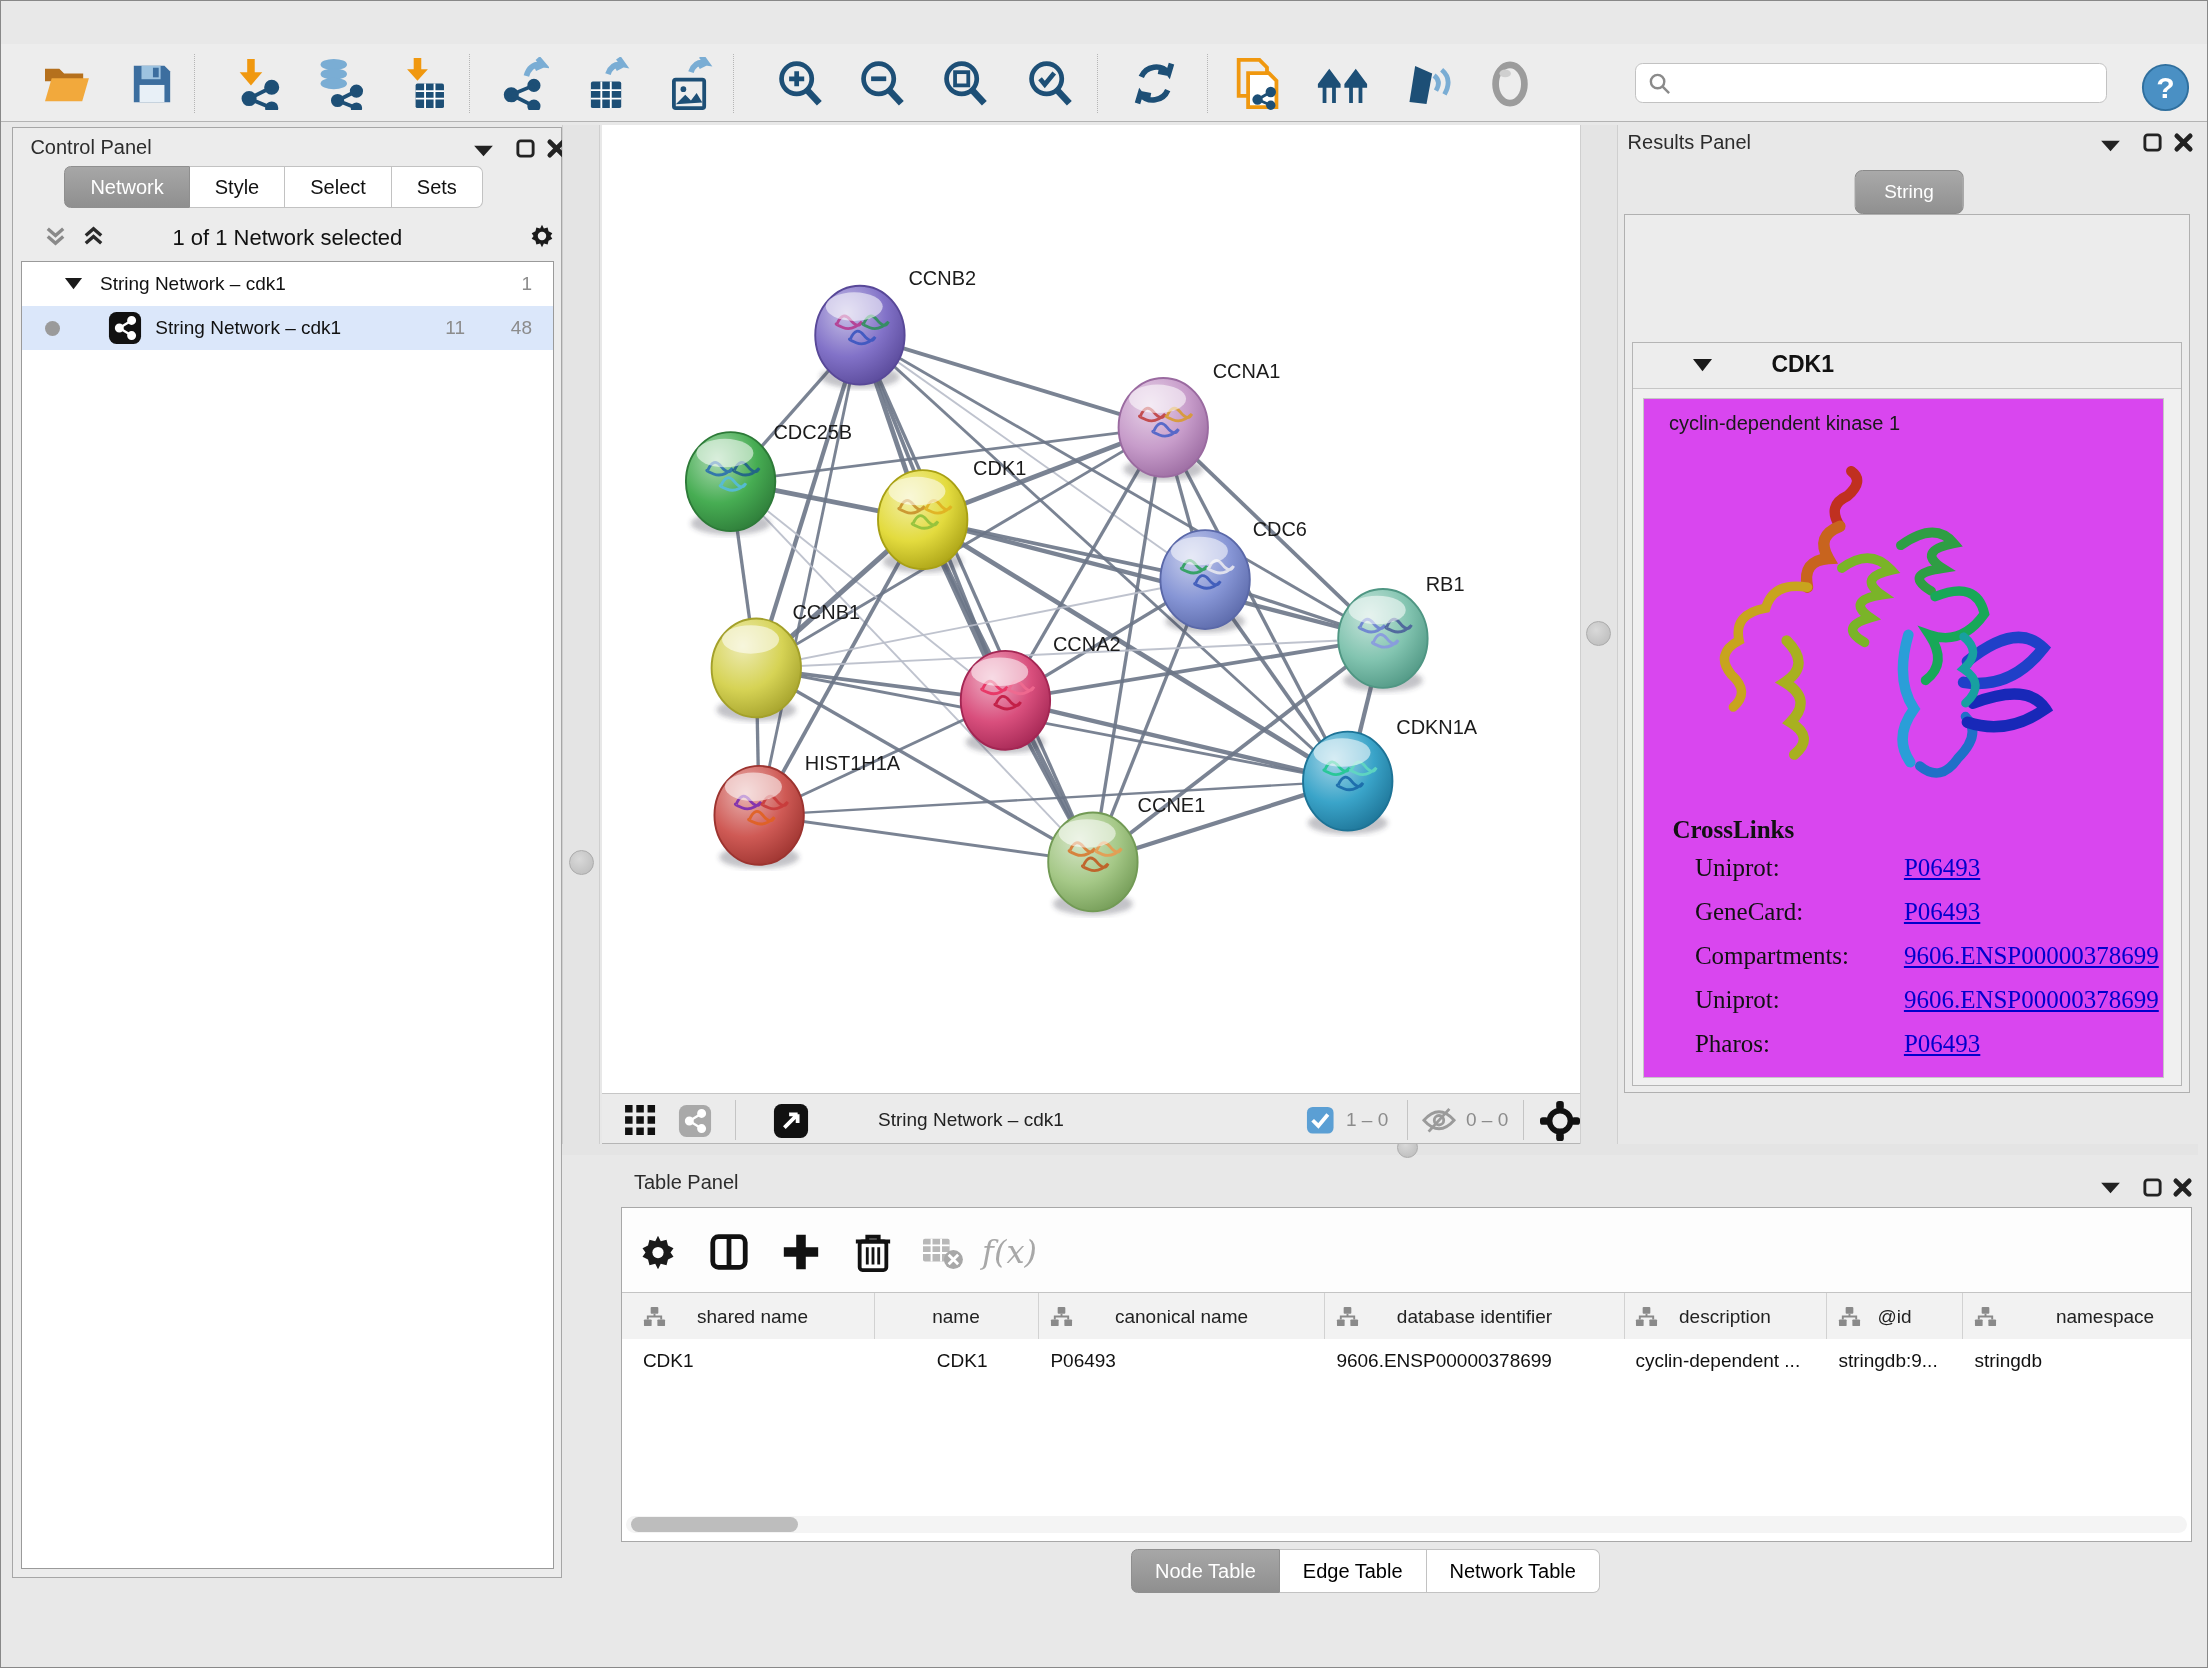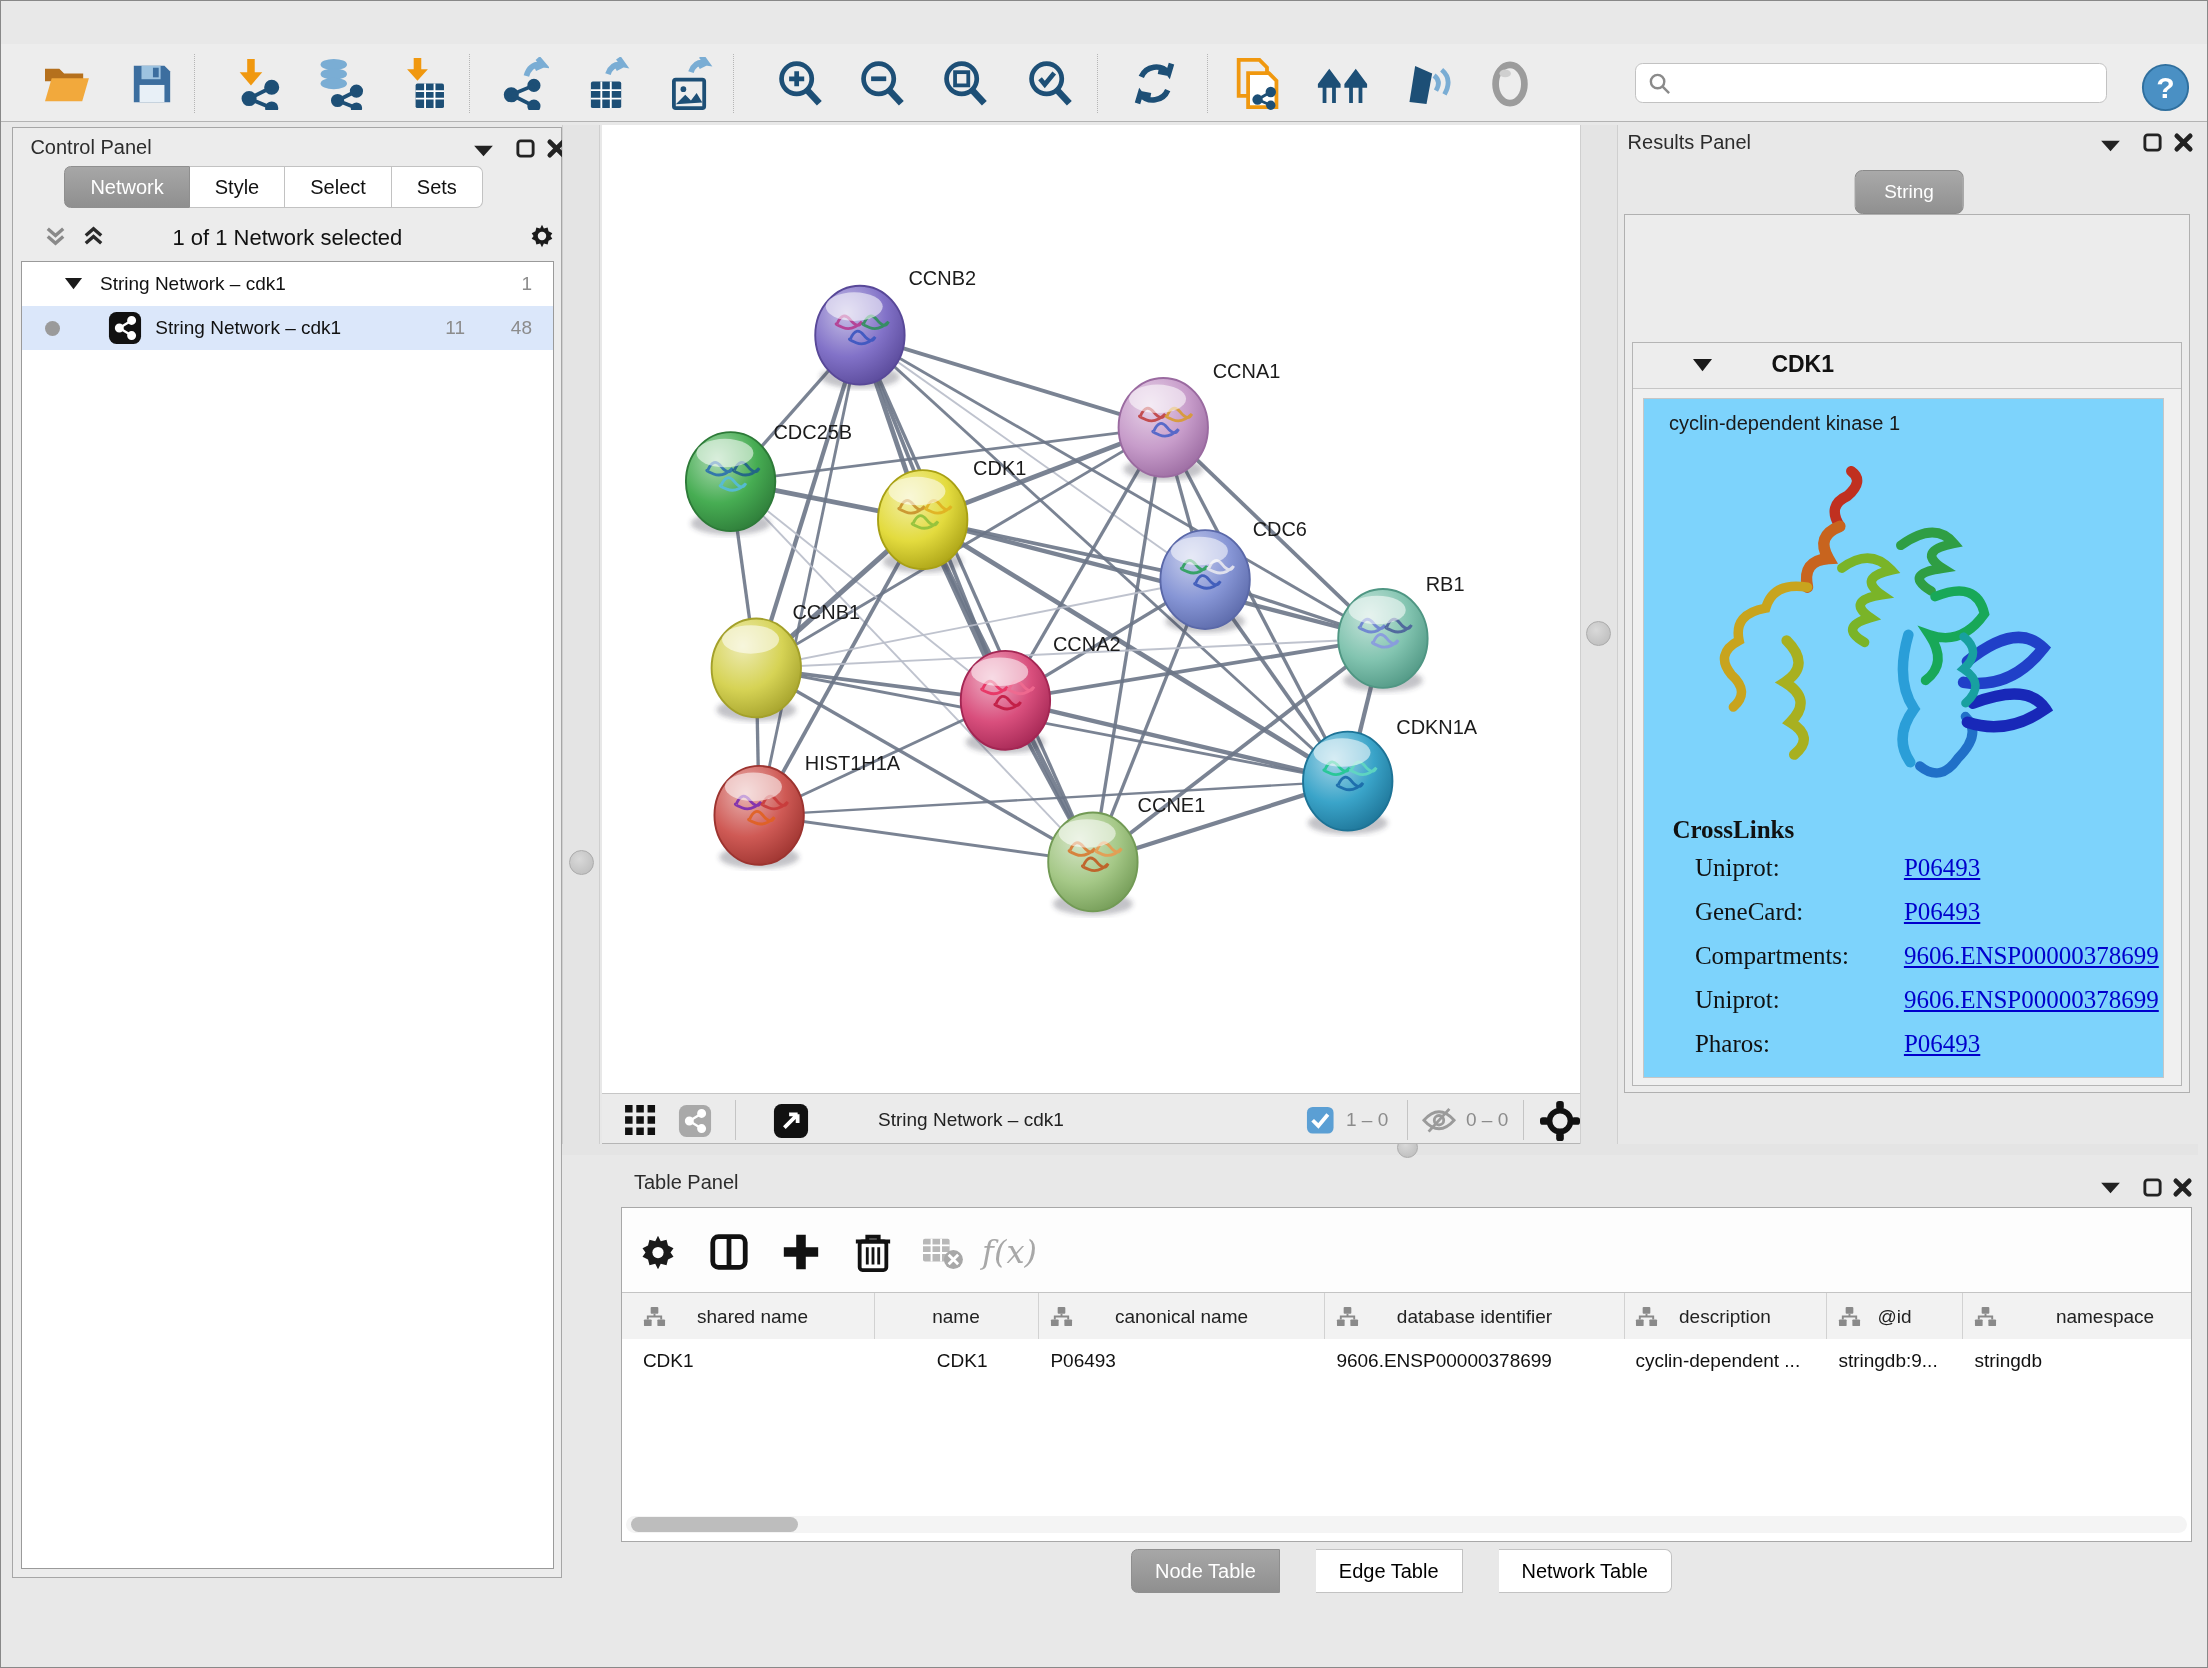--- a/index.html
+++ b/index.html
@@ -70,21 +70,21 @@
     padding:0 28.5px; line-height:42px; background:linear-gradient(#a9a9a9,#909090);
     color:#fff; font-size:19px; border-radius:7.6px; border:1px solid #8a8a8a; z-index:2; cursor:pointer;}
   .rp-buttons { position:absolute; left:7.6px; right:7.6px; top:25px; height:99px;
     background:#f3f3f3; border:1px solid #bbb; }
   .btn { position:absolute; height:44px; background:#fff; border:1px solid #c4c4c4;
     border-radius:6.7px; font-size:20px; color:#111; text-align:center; line-height:42px; cursor:pointer; }
   .rp-entry { position:absolute; left:7.6px; right:7.6px; top:127px; bottom:5.7px;
     background:#f0f0f0; border:1px solid #b5b5b5; }
   .rp-entry-head { position:relative; height:46px; background:#ededed; border-bottom:1px solid #c6c6c6; }
   .rp-inner { position:absolute; left:9.5px; right:17px; top:55px; bottom:7.6px;
-    background:#7dd3fc; border:1px solid #c6c6c6; overflow:hidden; }
+    background:#d946ef; border:1px solid #c6c6c6; overflow:hidden; }
   .xl-title { font-family:"Liberation Serif",serif; font-weight:bold; font-size:25px; color:#111; }
   .xl-row { position:relative; height:44px; font-family:"Liberation Serif",serif; font-size:25px; color:#111; }
   .xl-row a { position:absolute; left:209px; color:#0000cc; text-decoration:underline; cursor:pointer; }
 
   
   .table-panel-title { position:absolute; left:633px; top:1170px; }
   .table-box { position:absolute; left:620px; top:1206px; width:1571px; height:335px;
     background:#fff; border:1px solid #a8a8a8; overflow:hidden; }
   .tp-toolbar { position:absolute; left:0; top:0; width:100%; height:84px; background:#fdfdfd; }
   .tp-btn { position:absolute; top:17px; width:53px; height:53px; display:flex; align-items:center;
@@ -92,21 +92,21 @@
   .thead { position:absolute; left:0; top:84px; width:100%; height:48px; background:#f2f2f2;
     border-top:1px solid #c4c4c4; border-bottom:1px solid #c8c8c8; }
   .th { position:absolute; top:0; height:48px; line-height:48px; text-align:center;
     font-size:19px; color:#222; border-right:1px solid #d2d2d2; }
   .th svg { position:absolute; left:11.4px; top:12.4px; }
   .td { position:absolute; top:0; height:44px; line-height:44px; font-size:19px; color:#111;
     padding-left:11.4px; white-space:nowrap; overflow:hidden; }
   .trow-data { position:absolute; left:0; top:131px; width:100%; height:44px; background:#fff; }
   .hscroll { position:absolute; left:3.8px; bottom:7.6px; right:3.8px; height:17px; background:#f4f4f4; border-radius:8.6px; }
   .hthumb { position:absolute; left:5.7px; top:1px; width:167px; height:15px; background:#bdbdbd; border-radius:7.6px; }
-  .btabs { position:absolute; top:1548px; height:44px; display:flex;gap:36px; }
+  .btabs { position:absolute; top:1548px; height:44px; display:flex; }
   .btab { height:44px; padding:0 23px; line-height:42px; font-size:20px; background:#fff;
     border:1px solid #c2c2c2; border-left:none; cursor:pointer; }
   .btab:first-child { border-left:1px solid #c2c2c2; border-radius:6.7px 0 0 6.7px; }
   .btab:last-child { border-radius:0 6.7px 6.7px 0; }
   .btab.sel { background:linear-gradient(#a7a7a7,#8f8f8f); color:#fff; border-color:#8f8f8f; }
 
   
   .statusbar { position:absolute; left:0; bottom:0; width:100%; height:65px; background:#ececec;
     border-top:1px solid #c2c2c2; }
   .sbtn { position:absolute; top:9.5px; width:46px; height:44px; background:#f2f2f2;

